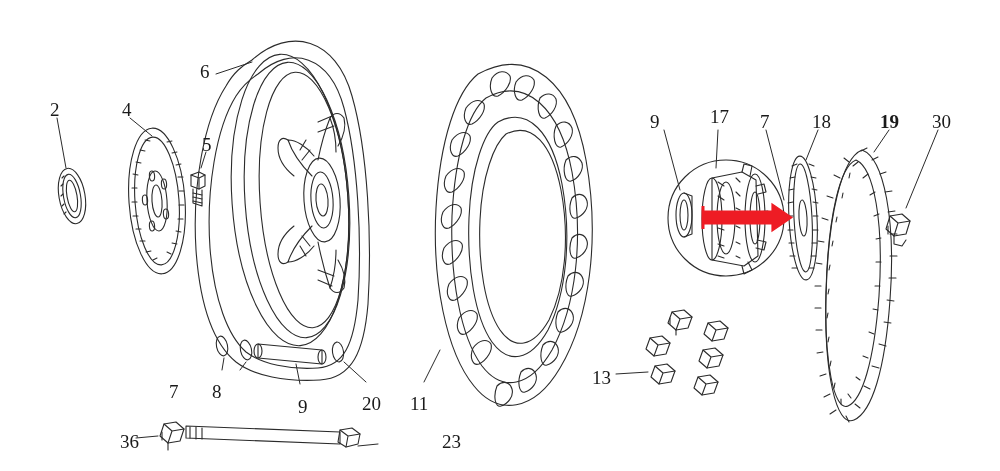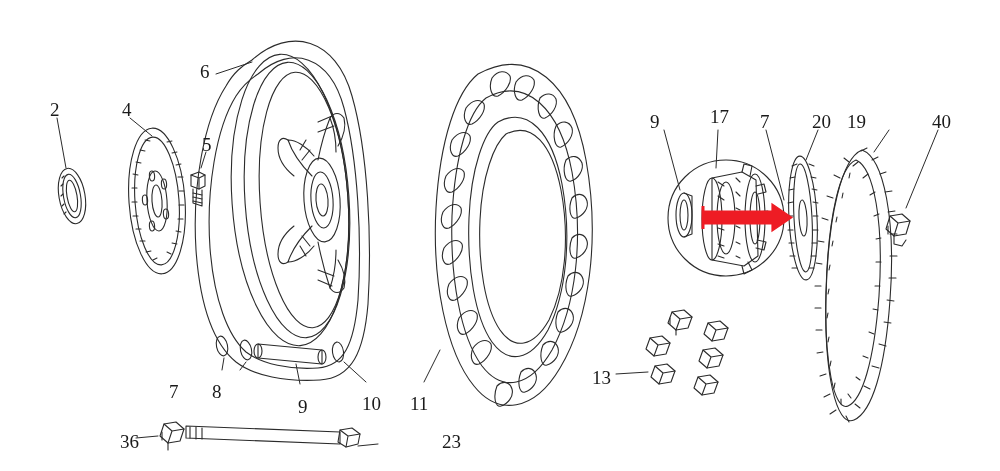--- a/index.html
+++ b/index.html
@@ -295,25 +295,25 @@
     </g>
   </svg>
 
   <div class="callout-label" style="left:50px;  top:100px;">2</div>
   <div class="callout-label" style="left:122px; top:100px;">4</div>
   <div class="callout-label" style="left:202px; top:135px;">5</div>
   <div class="callout-label" style="left:200px; top:62px;">6</div>
   <div class="callout-label" style="left:169px; top:382px;">7</div>
   <div class="callout-label" style="left:212px; top:382px;">8</div>
   <div class="callout-label" style="left:298px; top:397px;">9</div>
-  <div class="callout-label" style="left:362px; top:394px;">10</div>
+  <div class="callout-label" style="left:362px; top:394px;">20</div>
   <div class="callout-label" style="left:410px; top:394px;">11</div>
   <div class="callout-label" style="left:592px; top:368px;">13</div>
   <div class="callout-label" style="left:650px; top:112px;">9</div>
   <div class="callout-label" style="left:710px; top:107px;">17</div>
   <div class="callout-label" style="left:760px; top:112px;">7</div>
-  <div class="callout-label" style="left:812px; top:112px;">20</div>
-  <div class="callout-label" style="left:847px; top:112px;">19</div>
-  <div class="callout-label" style="left:932px; top:112px;">40</div>
+  <div class="callout-label" style="left:812px; top:112px;">18</div>
+  <div class="callout-label" style="left:880px; top:112px;font-weight:bold;">19</div>
+  <div class="callout-label" style="left:932px; top:112px;">30</div>
   <div class="callout-label" style="left:394px; top:432px;margin-left:48px;">23</div>
   <div class="callout-label" style="left:120px; top:432px;">36</div>
 
 </div>
 
 </body></html>

